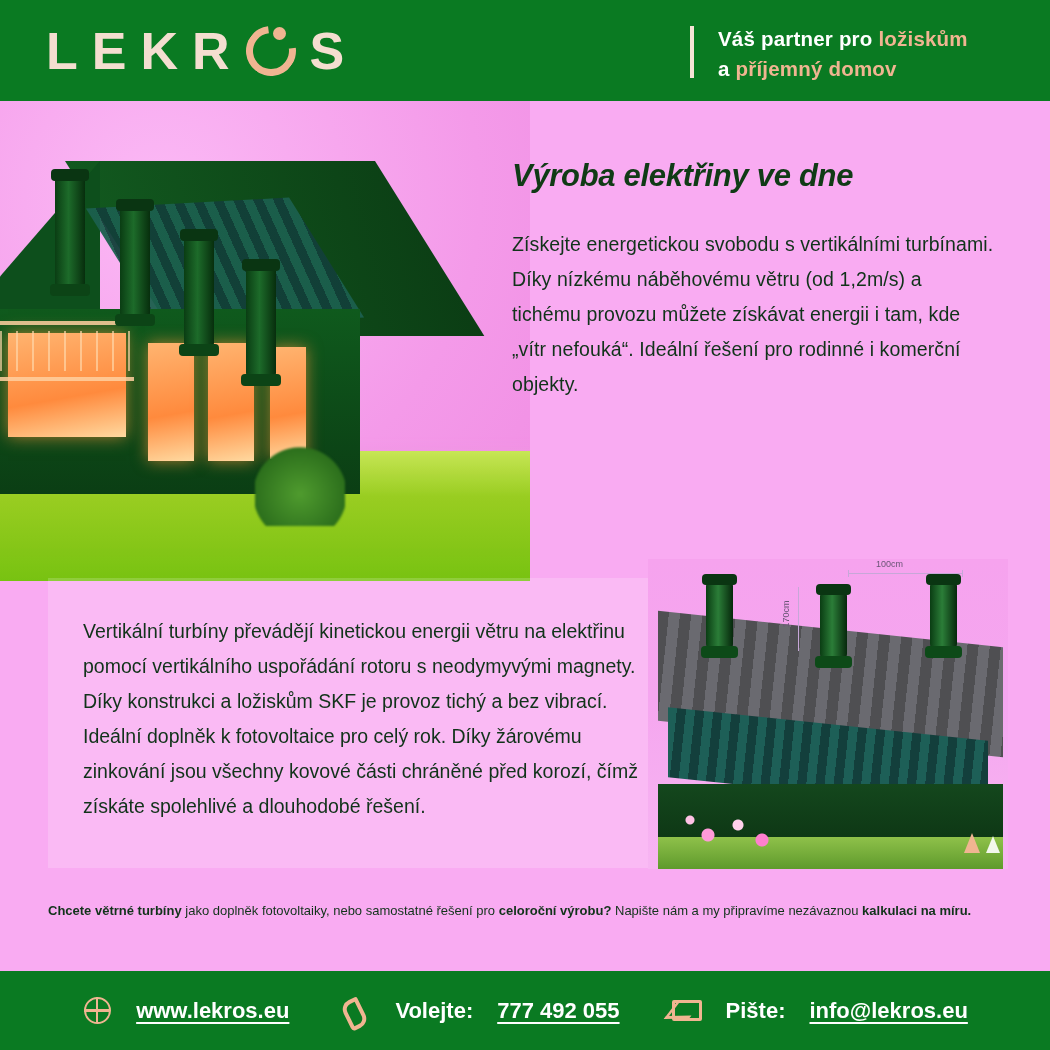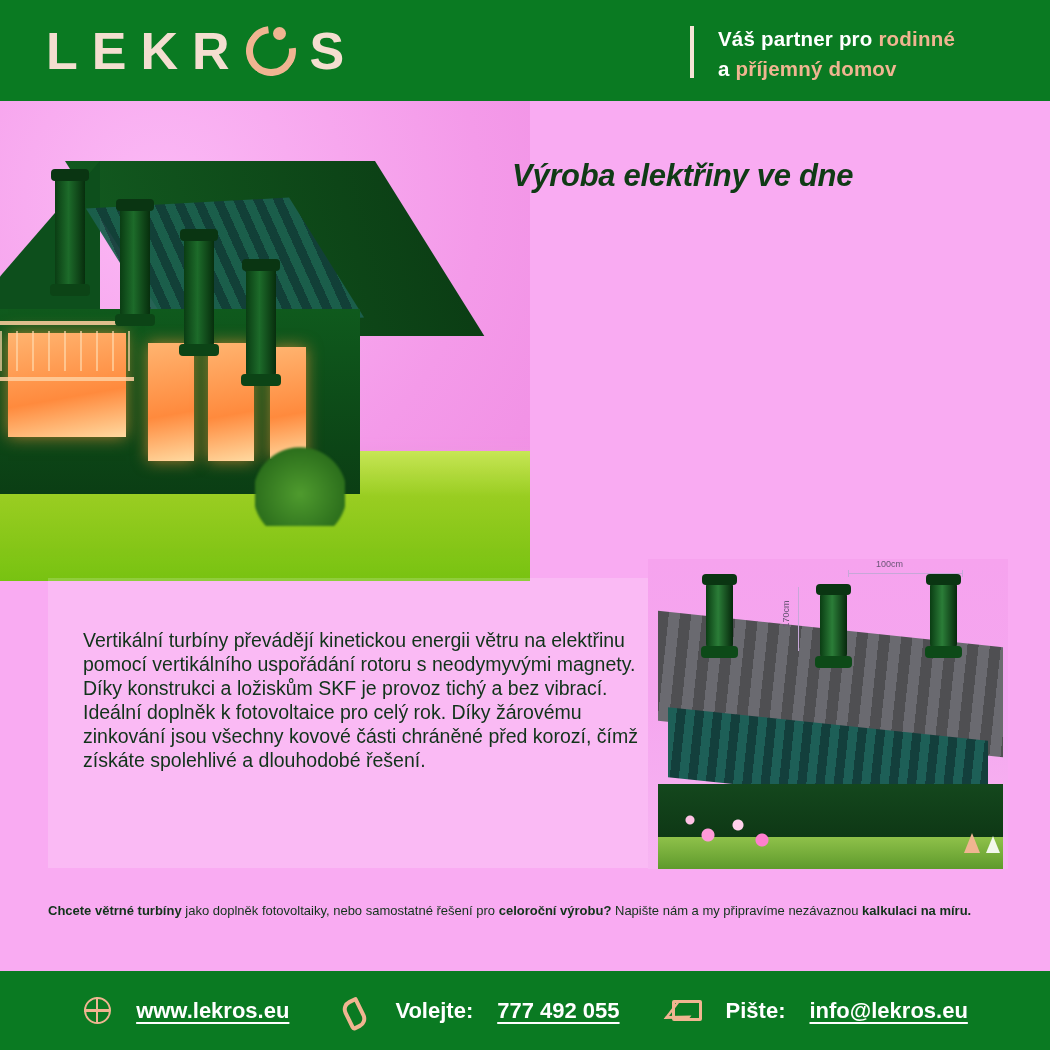--- a/index.html
+++ b/index.html
@@ -256,22 +256,21 @@
     background: rgba(255,255,255,0.18);
   }
 
   .mid-text {
     position: absolute;
     left: 35px;
     top: 36px;
     width: 560px;
     color: #11331a;
     font-size: 19.5px;
-    line-height: 24px;
-    margin-top: 14px;
+    line-height: 35px;
   }
 
   .mid-img {
     position: absolute;
     left: 648px;
     top: 559px;
     width: 360px;
     height: 310px;
     overflow: hidden;
     background: linear-gradient(180deg, #f6a3ee 0%, #f5a6ef 45%, #f7b5f2 100%);
@@ -474,21 +473,21 @@
       <span class="pre">LEKR</span>
       <span class="logo-o">
         <span class="ring"></span>
         <span class="dot"></span>
       </span>
       <span class="post">S</span>
     </div>
     <div class="header-divider"></div>
     <div class="header-tag">
       <div>
-        <span>Váš partner pro </span><span class="hl">rodinné</span>
+        <span>Váš partner pro </span><span class="hl">ložiskům</span>
       </div>
       <div>
         <span>a </span><span class="hl">příjemný domov</span>
       </div>
     </div>
   </div>
 
   <div class="hero-img">
     <div class="hero-sky"></div>
     <div class="hero-ground-blur"></div>
@@ -508,20 +507,21 @@
       <div class="turbine t3"></div>
       <div class="turbine t4"></div>
       <div class="bush"></div>
     </div>
   </div>
 
   <div class="headline-wrap">
     <div class="subhead">
       <div>Výroba elektřiny ve dne</div>
     </div>
+    <div class="intro">Získejte energetickou svobodu s vertikálními turbínami. Díky nízkému náběhovému větru (od 1,2m/s) a tichému provozu můžete získávat energii i tam, kde „vítr nefouká“. Ideální řešení pro rodinné i komerční objekty.</div>
   </div>
 
   <div class="mid-panel">
     <div class="mid-text">Vertikální turbíny převádějí kinetickou energii větru na elektřinu pomocí vertikálního uspořádání rotoru s neodymyvými magnety. Díky konstrukci a ložiskům SKF je provoz tichý a bez vibrací. Ideální doplněk k fotovoltaice pro celý rok. Díky žárovému zinkování jsou všechny kovové části chráněné před korozí, čímž získáte spolehlivé a dlouhodobé řešení.</div>
   </div>
 
   <div class="mid-img">
     <div class="mi-roof"></div>
     <div class="mi-panel"></div>
     <div class="mi-house"></div>

